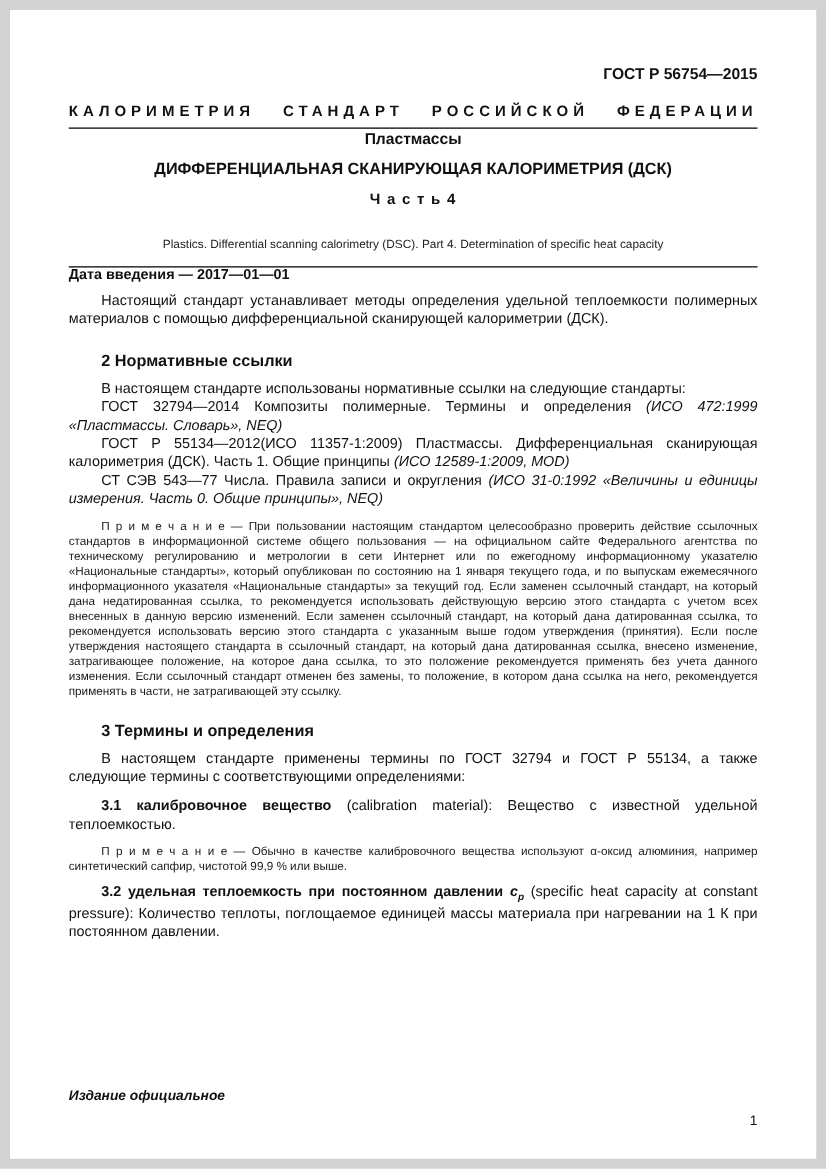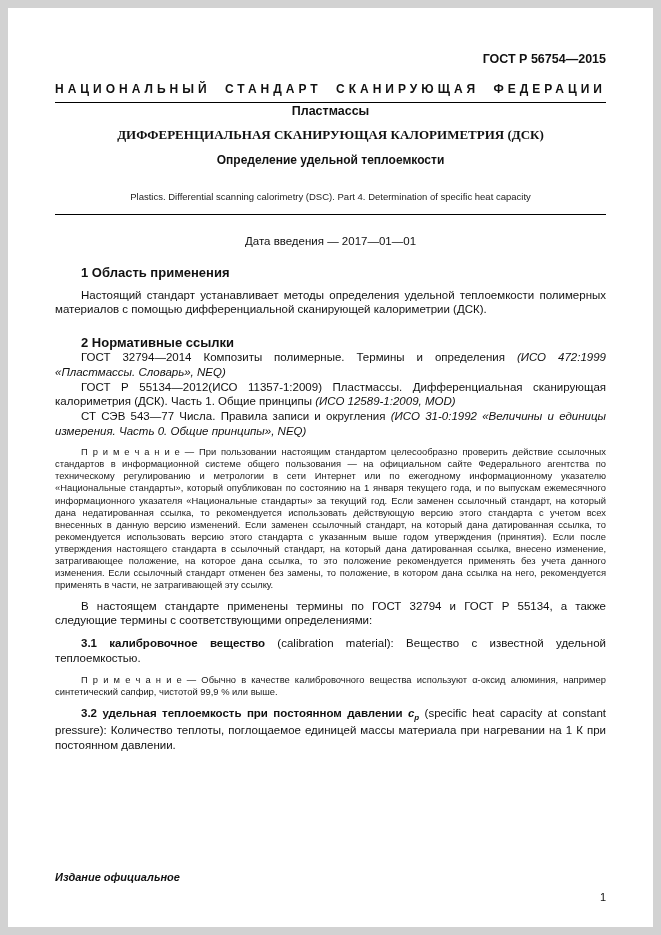--- a/index.html
+++ b/index.html
@@ -20,25 +20,25 @@
   .doc-code { text-align:right; font-weight:bold; font-size:12.5px; line-height:1.25; }
   .fed-header {
     margin-top:14px; font-weight:bold; font-size:12px;
     letter-spacing:4px; text-align:justify; text-align-last:justify;
   }
   hr.rule { border:none; border-top:1.5px solid #000; }
   .rule1 { margin-top:6px; }
   .rule2 { margin-top:12px; }
   .title-block { text-align:center; }
   .tb-group { margin-top:1px; font-weight:bold; font-size:12.5px; }
-  .tb-title { margin-top:9px;  font-weight:bold; font-size:13px;font-family:Liberation Serif, serif; }
+  .tb-title { margin-top:9px;  font-weight:bold; font-size:13px; }
   .tb-part  { margin-top:10px; font-weight:bold; font-size:12px; letter-spacing:1px; }
   .tb-sub   { margin-top:10px; font-weight:bold; font-size:12px; }
   .tb-en    { margin-top:24px; font-size:9.5px; color:#222; }
-  .date { text-align:center; font-weight:normal; font-size:11.5px; margin-top:20px; }
+  .date { text-align:left; font-weight:bold; font-size:11.5px; margin-top:0; }
   .sec-heading { font-weight:bold; font-size:13px; margin-top:18px; text-indent:26px; }
   p.body {
     font-size:11.5px; line-height:1.28; text-align:justify;
     text-indent:26px; margin-top:8px;
   }
   p.ref { margin-top:0; }
   p.note {
     font-size:9.4px; line-height:1.28; text-align:justify;
     text-indent:26px; margin-top:8px; color:#1a1a1a;
   }
@@ -52,42 +52,43 @@
 </style>
 </head>
 <body>
 
 <div class="page">
 
   <div class="doc-code">
     <div>ГОСТ Р 56754—2015</div>
   </div>
 
-  <div class="fed-header">НАЦИОНАЛЬНЫЙ СТАНДАРТ СКАНИРУЮЩАЯ ФЕДЕРАЦИИ</div>
+  <div class="fed-header">КАЛОРИМЕТРИЯ СТАНДАРТ РОССИЙСКОЙ ФЕДЕРАЦИИ</div>
   <hr class="rule rule1">
 
   <div class="title-block">
     <div class="tb-group">Пластмассы</div>
     <div class="tb-title">ДИФФЕРЕНЦИАЛЬНАЯ СКАНИРУЮЩАЯ КАЛОРИМЕТРИЯ (ДСК)</div>
-    <div class="tb-sub">Определение удельной теплоемкости</div>
+    <div class="tb-part">Ч а с т ь 4</div>
     <div class="tb-en">Plastics. Differential scanning calorimetry (DSC). Part 4. Determination of specific heat capacity</div>
   </div>
 
   <hr class="rule rule2">
   <div class="date">Дата введения — 2017—01—01</div>
 
-  <div class="sec-heading">1 Область применения</div>
   <p class="body">Настоящий стандарт устанавливает методы определения удельной теплоемкости полимерных материалов с помощью дифференциальной сканирующей калориметрии (ДСК).</p>
 
   <div class="sec-heading">2 Нормативные ссылки</div>
+  <p class="body">В настоящем стандарте использованы нормативные ссылки на следующие стандарты:</p>
   <p class="body ref"><span>ГОСТ 32794—2014 Композиты полимерные. Термины и определения </span><span class="italic">(ИСО 472:1999 «Пластмассы. Словарь», NEQ)</span></p>
   <p class="body ref"><span>ГОСТ Р 55134—2012(ИСО 11357-1:2009) Пластмассы. Дифференциальная сканирующая калориметрия (ДСК). Часть 1. Общие принципы </span><span class="italic">(ИСО 12589-1:2009, MOD)</span></p>
   <p class="body ref"><span>СТ СЭВ 543—77 Числа. Правила записи и округления </span><span class="italic">(ИСО 31-0:1992 «Величины и единицы измерения. Часть 0. Общие принципы», NEQ)</span></p>
   <p class="note">П р и м е ч а н и е — При пользовании настоящим стандартом целесообразно проверить действие ссылочных стандартов в информационной системе общего пользования — на официальном сайте Федерального агентства по техническому регулированию и метрологии в сети Интернет или по ежегодному информационному указателю «Национальные стандарты», который опубликован по состоянию на 1 января текущего года, и по выпускам ежемесячного информационного указателя «Национальные стандарты» за текущий год. Если заменен ссылочный стандарт, на который дана недатированная ссылка, то рекомендуется использовать действующую версию этого стандарта с учетом всех внесенных в данную версию изменений. Если заменен ссылочный стандарт, на который дана датированная ссылка, то рекомендуется использовать версию этого стандарта с указанным выше годом утверждения (принятия). Если после утверждения настоящего стандарта в ссылочный стандарт, на который дана датированная ссылка, внесено изменение, затрагивающее положение, на которое дана ссылка, то это положение рекомендуется применять без учета данного изменения. Если ссылочный стандарт отменен без замены, то положение, в котором дана ссылка на него, рекомендуется применять в части, не затрагивающей эту ссылку.</p>
 
+  <div class="sec-heading">3 Термины и определения</div>
   <p class="body">В настоящем стандарте применены термины по ГОСТ 32794 и ГОСТ Р 55134, а также следующие термины с соответствующими определениями:</p>
 
   <p class="body"><span class="b">3.1 калибровочное вещество</span><span> (calibration material): </span><span>Вещество с известной удельной теплоемкостью.</span></p>
   <p class="note">П р и м е ч а н и е — Обычно в качестве калибровочного вещества используют α-оксид алюминия, например синтетический сапфир, чистотой 99,9 % или выше.</p>
 
   <p class="body"><span class="b">3.2 удельная теплоемкость при постоянном давлении </span><span class="sym"><span>c</span><sub>p</sub></span><span> (specific heat capacity at constant pressure): </span><span>Количество теплоты, поглощаемое единицей массы материала при нагревании на 1 К при постоянном давлении.</span></p>
 
   <div class="footer">
     <div class="official">Издание официальное</div>
     <div class="pageno">1</div>

